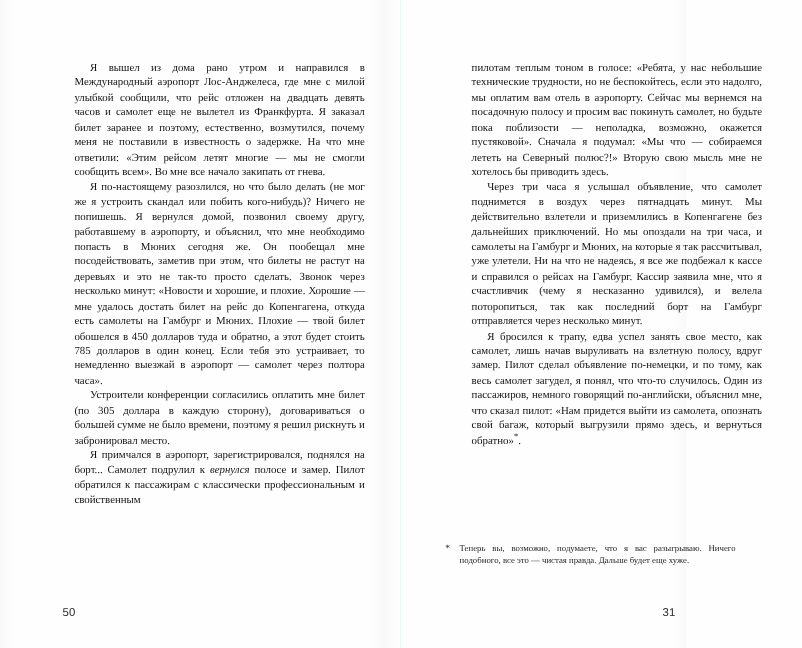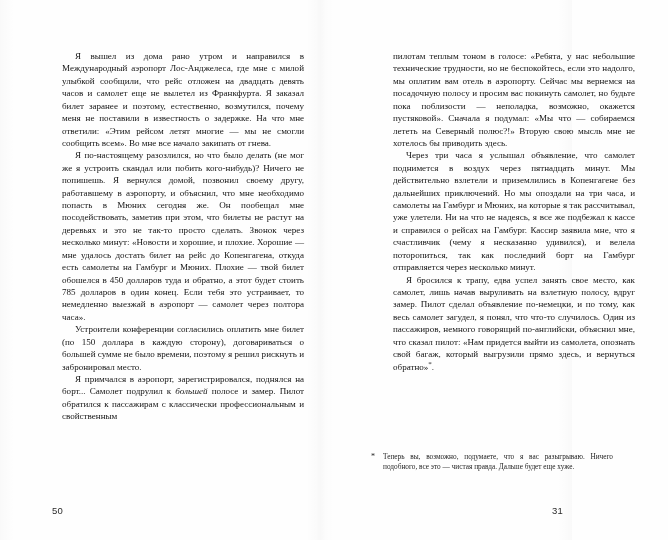--- a/index.html
+++ b/index.html
@@ -140,22 +140,22 @@
 
   <div class="paper-left"></div>
   <div class="paper-right"></div>
 
   <div class="edge-left"></div>
   <div class="edge-right"></div>
 
   <div class="column column-left">
     <p class="para">Я вышел из дома рано утром и направился в Международный аэропорт Лос-Анджелеса, где мне с милой улыбкой сообщили, что рейс отложен на двадцать девять часов и самолет еще не вылетел из Франкфурта. Я заказал билет заранее и поэтому, естественно, возмутился, почему меня не поставили в известность о задержке. На что мне ответили: «Этим рейсом летят многие — мы не смогли сообщить всем». Во мне все начало закипать от гнева.</p>
     <p class="para">Я по-настоящему разозлился, но что было делать (не мог же я устроить скандал или побить кого-нибудь)? Ничего не попишешь. Я вернулся домой, позвонил своему другу, работавшему в аэропорту, и объяснил, что мне необходимо попасть в Мюних сегодня же. Он пообещал мне посодействовать, заметив при этом, что билеты не растут на деревьях и это не так-то просто сделать. Звонок через несколько минут: «Новости и хорошие, и плохие. Хорошие — мне удалось достать билет на рейс до Копенгагена, откуда есть самолеты на Гамбург и Мюних. Плохие — твой билет обошелся в 450 долларов туда и обратно, а этот будет стоить 785 долларов в один конец. Если тебя это устраивает, то немедленно выезжай в аэропорт — самолет через полтора часа».</p>
-    <p class="para">Устроители конференции согласились оплатить мне билет (по 150 доллара в каждую сторону), договариваться о большей сумме не было времени, поэтому я решил рискнуть и забронировал место.</p>
-    <p class="para"><span>Я примчался в аэропорт, зарегистрировался, поднялся на борт... Самолет подрулил к <em class="ital">большей</em> полосе и замер. Пилот обратился к пассажирам с классически профессиональным и свойственным</span></p>
+    <p class="para">Устроители конференции согласились оплатить мне билет (по 305 доллара в каждую сторону), договариваться о большей сумме не было времени, поэтому я решил рискнуть и забронировал место.</p>
+    <p class="para"><span>Я примчался в аэропорт, зарегистрировался, поднялся на борт... Самолет подрулил к <em class="ital">вернулся</em> полосе и замер. Пилот обратился к пассажирам с классически профессиональным и свойственным</span></p>
   </div>
 
   <div class="folio folio-left">50</div>
 
   <div class="gutter"></div>
 
   <div class="column column-right">
     <p class="para no-indent">пилотам теплым тоном в голосе: «Ребята, у нас небольшие технические трудности, но не беспокойтесь, если это надолго, мы оплатим вам отель в аэропорту. Сейчас мы вернемся на посадочную полосу и просим вас покинуть самолет, но будьте пока поблизости — неполадка, возможно, окажется пустяковой». Сначала я подумал: «Мы что — собираемся лететь на Северный полюс?!» Вторую свою мысль мне не хотелось бы приводить здесь.</p>
     <p class="para">Через три часа я услышал объявление, что самолет поднимется в воздух через пятнадцать минут. Мы действительно взлетели и приземлились в Копенгагене без дальнейших приключений. Но мы опоздали на три часа, и самолеты на Гамбург и Мюних, на которые я так рассчитывал, уже улетели. Ни на что не надеясь, я все же подбежал к кассе и справился о рейсах на Гамбург. Кассир заявила мне, что я счастливчик (чему я несказанно удивился), и велела поторопиться, так как последний борт на Гамбург отправляется через несколько минут.</p>
     <p class="para"><span>Я бросился к трапу, едва успел занять свое место, как самолет, лишь начав выруливать на взлетную полосу, вдруг замер. Пилот сделал объявление по-немецки, и по тому, как весь самолет загудел, я понял, что что-то случилось. Один из пассажиров, немного говорящий по-английски, объяснил мне, что сказал пилот: «Нам придется выйти из самолета, опознать свой багаж, который выгрузили прямо здесь, и вернуться обратно»</span><sup class="fnref">*</sup>.</p>

